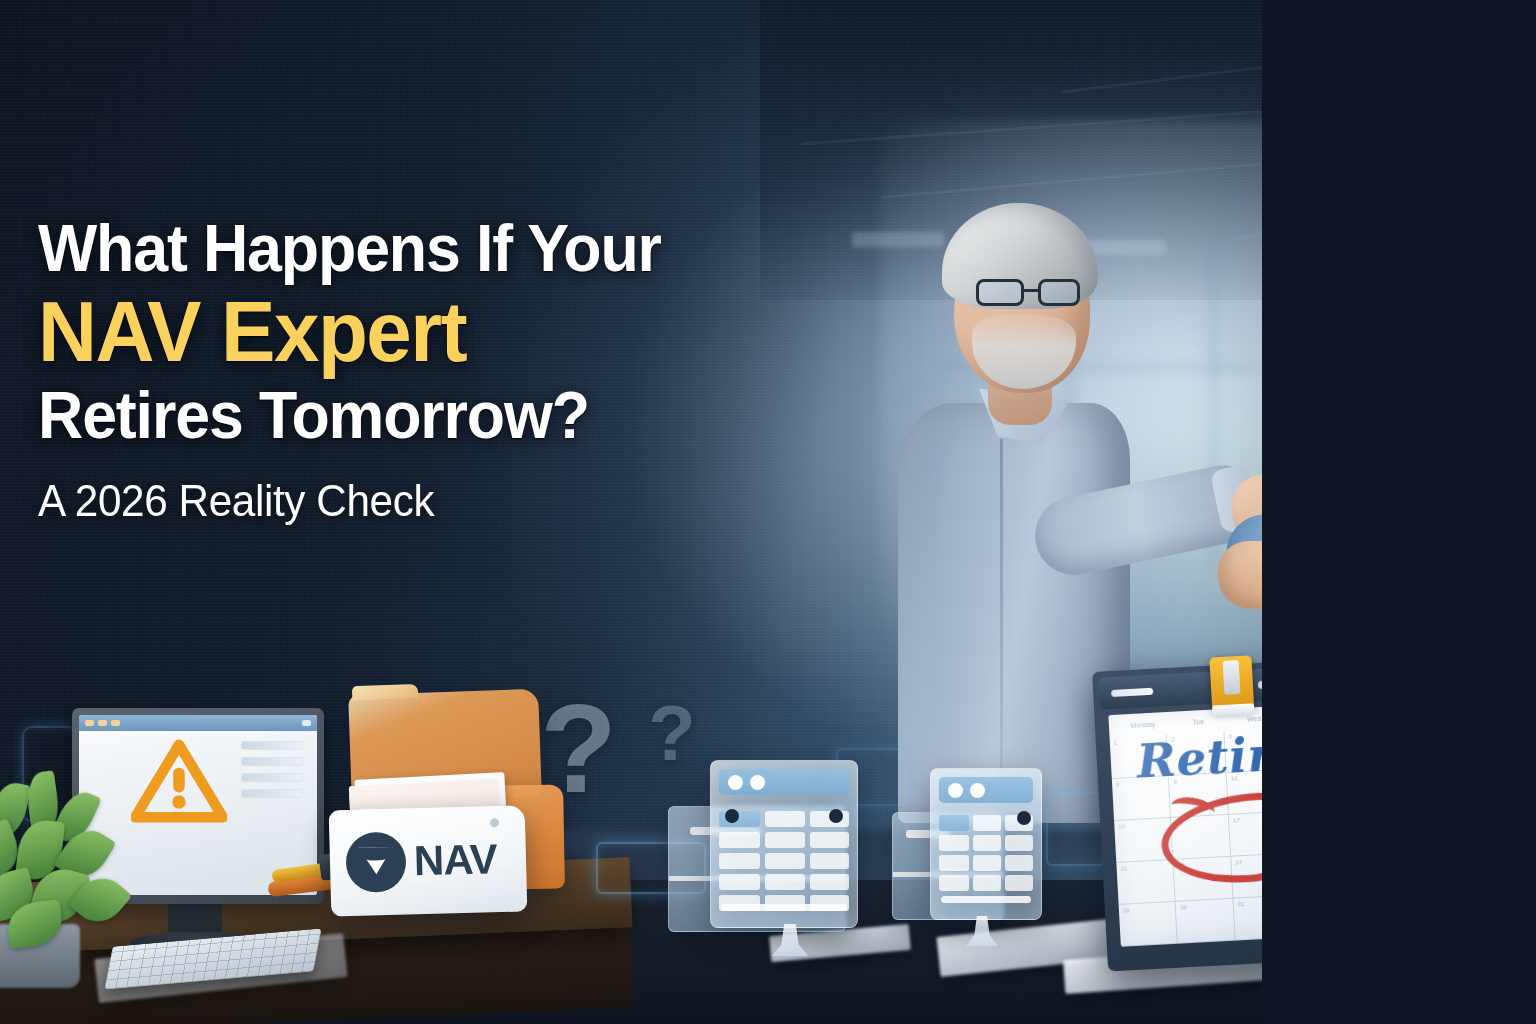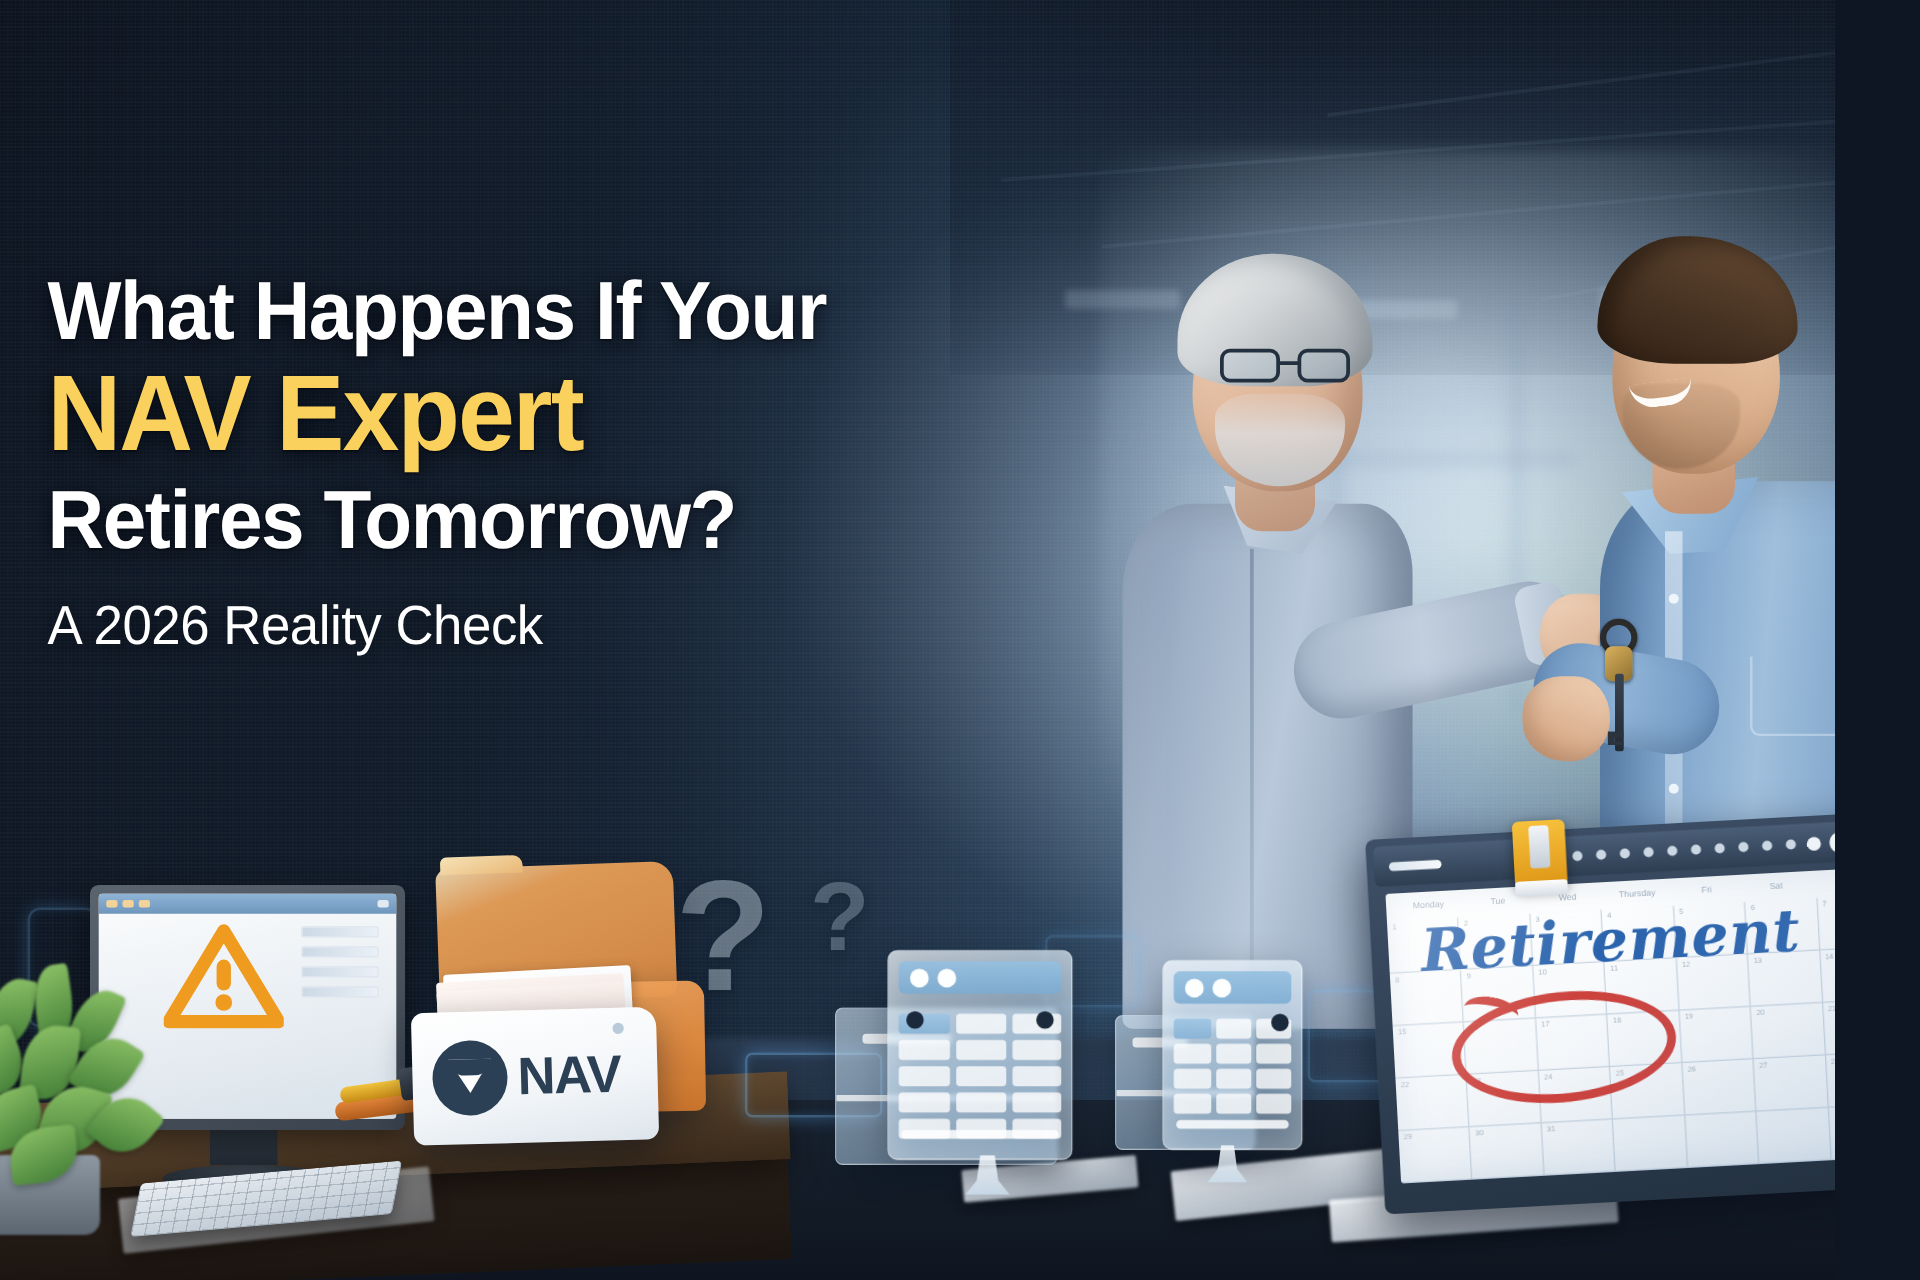--- a/index.html
+++ b/index.html
@@ -1,18 +1,18 @@
 <!DOCTYPE html>
 <html><head>
 <meta charset="utf-8">
 <style>
   html,body{margin:0;padding:0;background:#0e1623;}
   *{box-sizing:border-box;}
   .stage{
-    position:relative;width:1468px;height:1024px;overflow:hidden;
+    position:relative;width:1262px;height:1024px;overflow:hidden;
     font-family:"Liberation Sans", sans-serif;
     background:#111a29;
   }
 
   
   .bg-base{position:absolute;inset:0;
     background:
       radial-gradient(ellipse 900px 620px at 1180px 430px, rgba(196,214,232,.95) 0%, rgba(150,176,201,.72) 34%, rgba(72,97,127,.30) 62%, rgba(22,33,50,0) 80%),
       linear-gradient(118deg,#101a29 0%,#13202f 30%,#1b2c3f 52%,#29455f 70%,#46688a 86%,#6f91b0 100%);
   }

